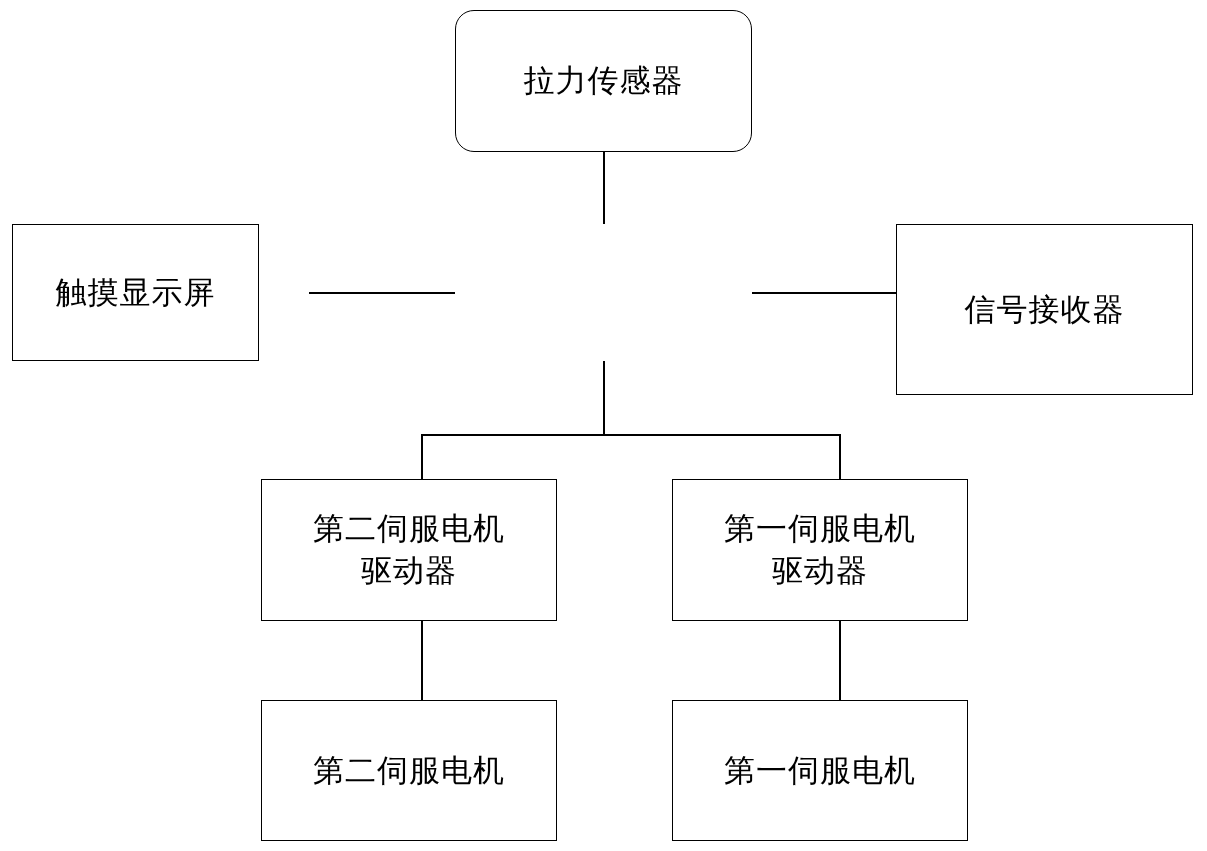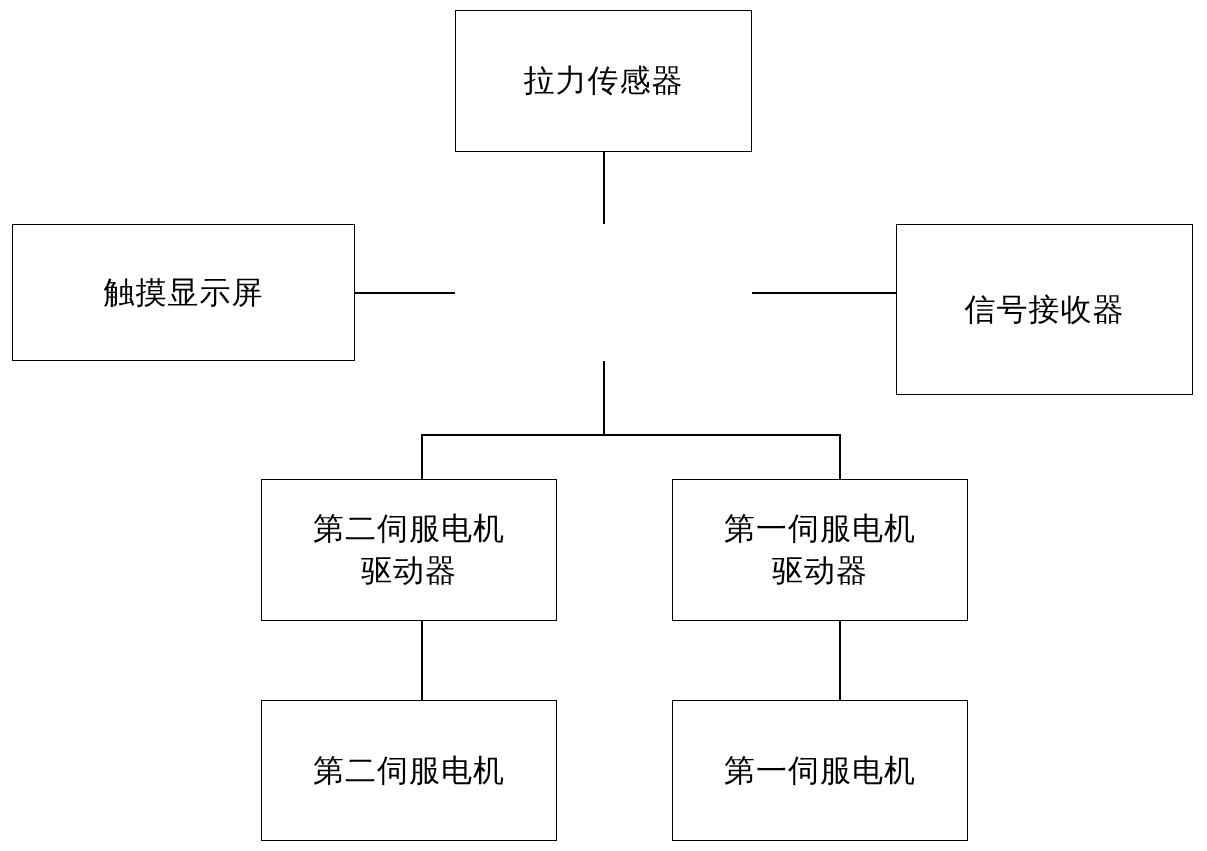--- a/index.html
+++ b/index.html
@@ -58,25 +58,25 @@
   <div class="edge h" style="left:421px; top:434px; width:420px;"></div>
 
   <div class="edge v" style="left:421px; top:434px; height:45px;"></div>
 
   <div class="edge v" style="left:839px; top:434px; height:45px;"></div>
 
   <div class="edge v" style="left:421px; top:621px; height:79px;"></div>
 
   <div class="edge v" style="left:839px; top:621px; height:79px;"></div>
 
-  <div class="node" style="left:455px; top:10px; width:297px; height:142px;">
+  <div class="node" style="left:455px; top:10px; width:297px; height:142px;border-radius:19px;">
     <span>拉力传感器</span>
   </div>
 
-  <div class="node" style="left:12px; top:224px; width:343px; height:137px;">
+  <div class="node" style="left:12px; top:224px; width:247px; height:137px;">
     <span>触摸显示屏</span>
   </div>
 
 
   <div class="node" style="left:896px; top:224px; width:297px; height:171px;">
     <span>信号接收器</span>
   </div>
 
   <div class="node" style="left:261px; top:479px; width:296px; height:142px;">
     <span>第二伺服电机<br>驱动器</span>

